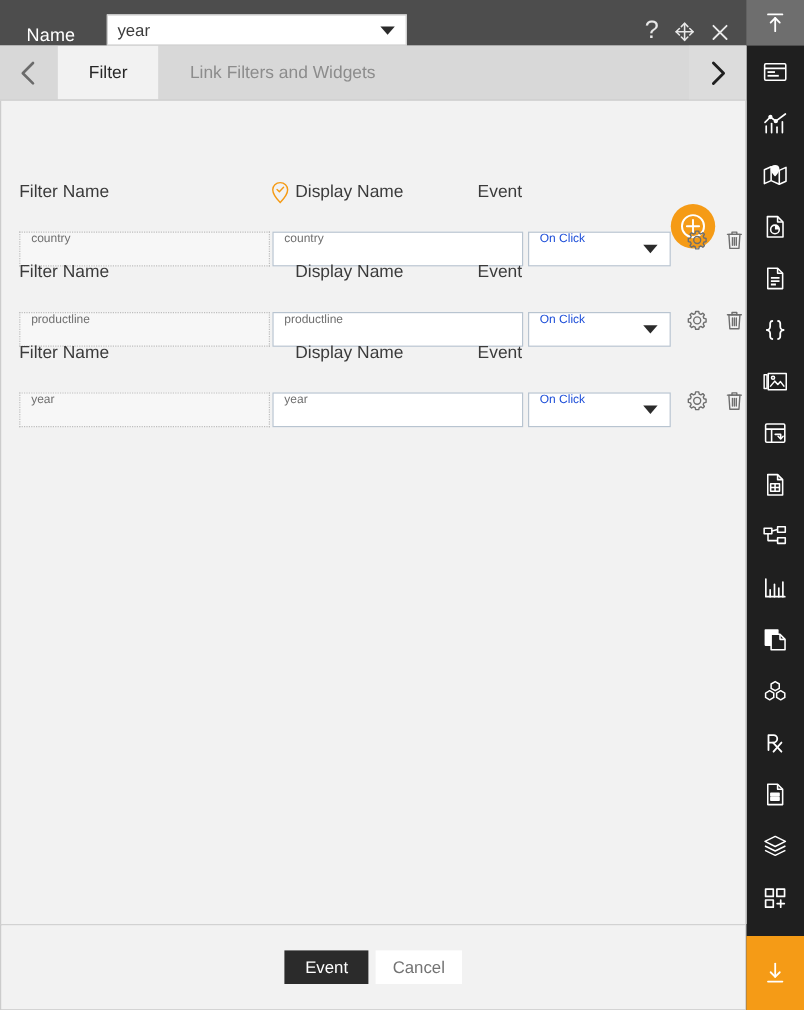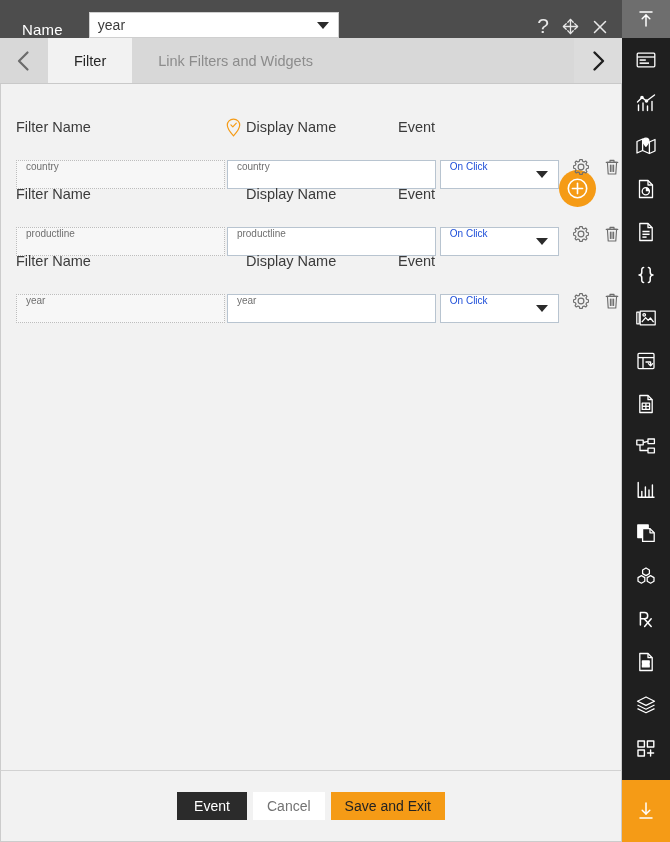--- a/index.html
+++ b/index.html
@@ -166,21 +166,21 @@
     display: flex;
     align-items: center;
     justify-content: center;
     cursor: pointer;
   }
   #add-btn svg { display: block; }
 
   #filter-rows {
     position: absolute;
     left: 0;
-    top: 31px;
+    top: 64px;
     right: 0;
   }
   .filter-row {
     position: relative;
     height: 67px;
     padding: 0 0 0 15px;
     box-sizing: border-box;
   }
   .fr-labels {
     display: flex;
@@ -529,21 +529,20 @@
             </span>
           </div>
         </div>
 
       </div>
     </div>
 
     <div id="footer">
       <div class="btn btn-dark">Event</div>
       <div class="btn btn-light">Cancel</div>
-      <div class="btn btn-orange">Save and Exit</div>
     </div>
 
   </div>
 
   <div id="rail">
 
     <div class="rail-btn top">
       <svg width="20" height="22" viewBox="0 0 20 22">
         <g stroke="#ffffff" stroke-width="1.5" fill="none" stroke-linecap="round" stroke-linejoin="round">
           <line x1="4" y1="4" x2="16" y2="4"></line>

